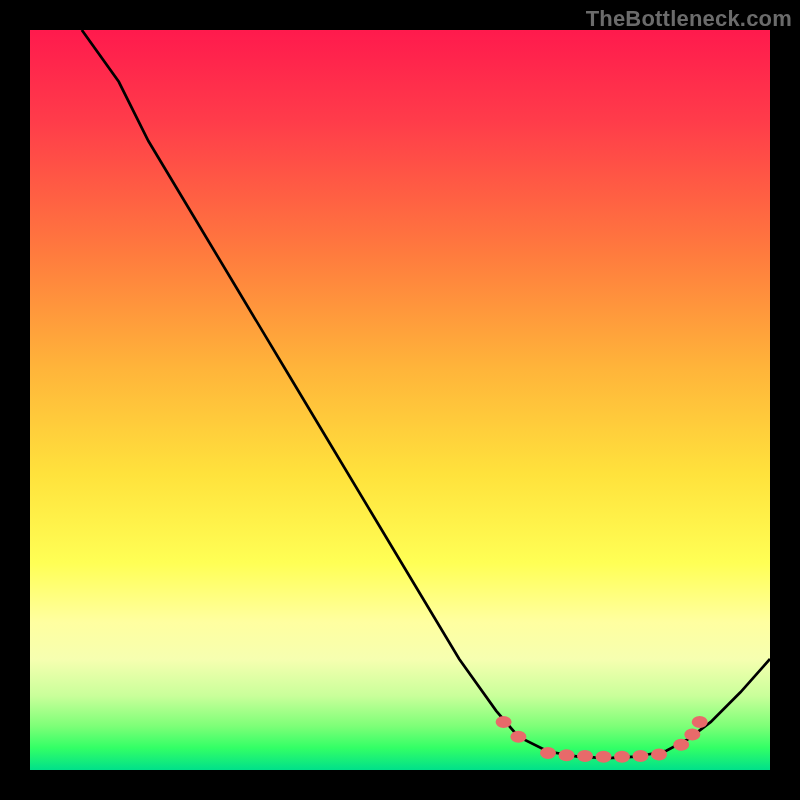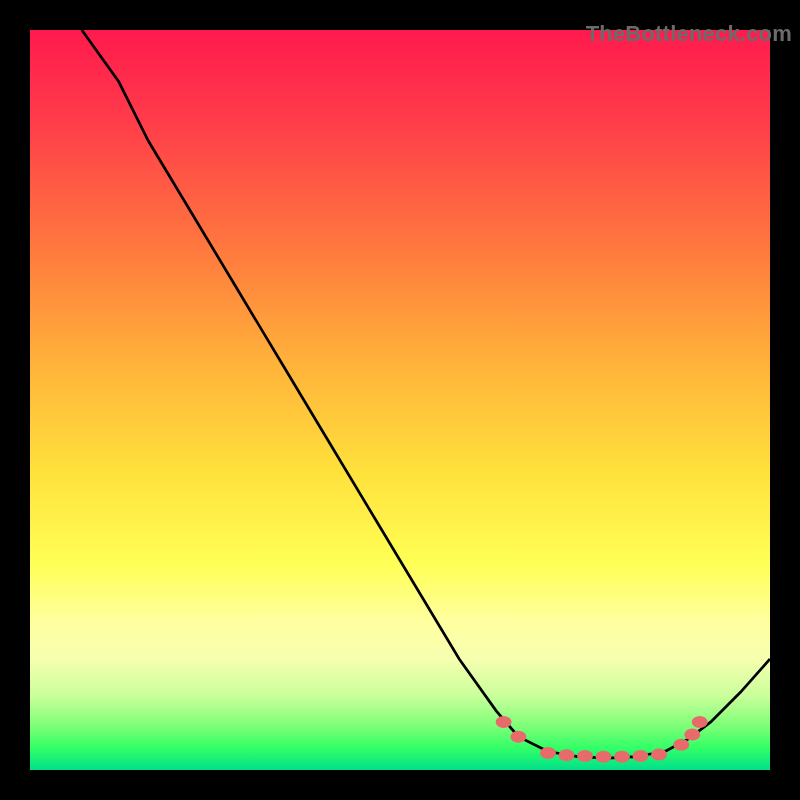--- a/index.html
+++ b/index.html
@@ -20,21 +20,21 @@
       #ffff55 72%,
       #ffffa0 80%,
       #f6ffb0 85%,
       #c9ff9a 90%,
       #7fff78 94%,
       #33ff66 97%,
       #00e08a 100%);
   }
   .watermark {
     position: absolute;
-    top: 21px;
+    top: 6px;
     right: 8px;
     font-family: Arial, Helvetica, sans-serif;
     font-size: 22px;
     font-weight: 600;
     color: #6b6b6b;
     letter-spacing: 0.2px;
     user-select: none;
   }
   svg.curve {
     position: absolute;

